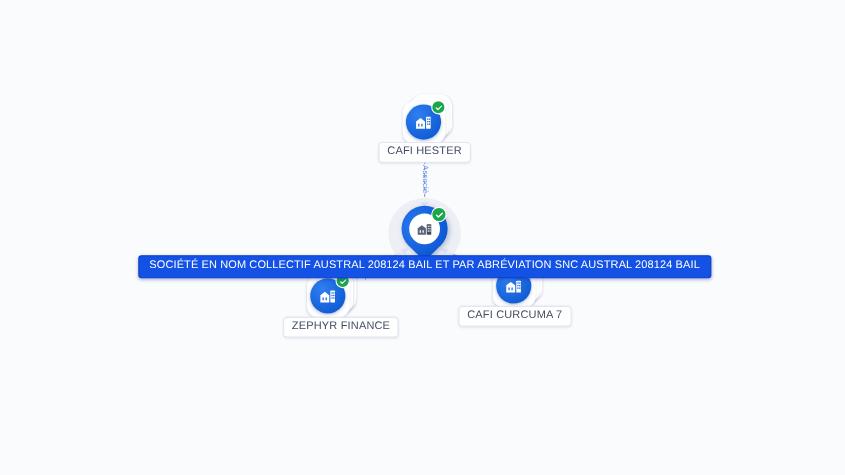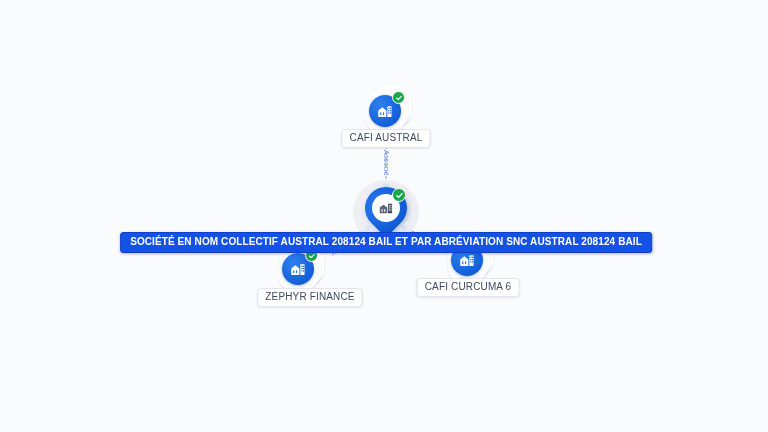--- a/index.html
+++ b/index.html
@@ -160,21 +160,20 @@
   .node-label.selected {
     background: #1452e6;
     border: 1px solid #0f3fc4;
     color: #ffffff;
     font-size: 10px;
     letter-spacing: .1px;
     padding: 3px 9px 4px 9px;
     border-radius: 3px;
     box-shadow: 0 1px 3px rgba(16,50,160,0.32);
     z-index: 40;
-    font-weight: bold;
   }
 
   
   .edge-label-vertical {
     position: absolute;
     transform: translate(-50%, -50%) rotate(90deg);
     white-space: nowrap;
     font-size: 7px;
     letter-spacing: .2px;
     color: #5b87e8;
@@ -228,21 +227,21 @@
           <path d="M5.6 13.9h1.5v3.3H5.6z" fill="#1565e0"></path>
           <path d="M9.3 13.9h1.5v3.3H9.3z" fill="#1565e0"></path>
         </svg>
       </div>
       <div class="verified-badge" style="left:32px; top:6px;">
         <svg width="8" height="8" viewBox="0 0 24 24" aria-hidden="true">
           <path d="M5 12.6l4.3 4.3L19 7.4" fill="none" stroke="#ffffff" stroke-width="3.4" stroke-linecap="round" stroke-linejoin="round"></path>
         </svg>
       </div>
     </div>
-    <div class="node-label" style="left:0px; top:18px;">CAFI AUSTRAL</div>
+    <div class="node-label" style="left:0px; top:18px;">CAFI HESTER</div>
   </div>
 
   <div class="node" style="left:299px; top:269px;">
     <div class="node-visual">
       <div class="stack-card c1"></div>
       <div class="stack-card c2"></div>
       <div class="stack-card c3"></div>
       <div class="node-disc">
         <svg width="18" height="18" viewBox="0 0 24 24" aria-hidden="true">
           <path d="M3 20V11.2L8.4 7.1l5.4 4.1V20z" fill="#ffffff"></path>
@@ -284,21 +283,21 @@
           <path d="M5.6 13.9h1.5v3.3H5.6z" fill="#1565e0"></path>
           <path d="M9.3 13.9h1.5v3.3H9.3z" fill="#1565e0"></path>
         </svg>
       </div>
       <div class="verified-badge" style="left:32px; top:6px;">
         <svg width="8" height="8" viewBox="0 0 24 24" aria-hidden="true">
           <path d="M5 12.6l4.3 4.3L19 7.4" fill="none" stroke="#ffffff" stroke-width="3.4" stroke-linecap="round" stroke-linejoin="round"></path>
         </svg>
       </div>
     </div>
-    <div class="node-label" style="left:0px; top:18px;">CAFI CURCUMA 6</div>
+    <div class="node-label" style="left:0px; top:18px;">CAFI CURCUMA 7</div>
   </div>
 
   <div class="node" style="left:386px; top:212px; z-index:30;">
     <div class="center-halo"></div>
     <div class="pin-wrap">
       <div class="pin-shape"></div>
       <div class="pin-inner">
         <svg width="16" height="16" viewBox="0 0 24 24" aria-hidden="true">
           <path d="M2.6 20V11.4L8.2 7.1l5.6 4.3V20z" fill="#5b6478"></path>
           <rect x="14.9" y="5.8" width="6.2" height="14.2" rx="0.8" fill="#424a5c"></rect>

